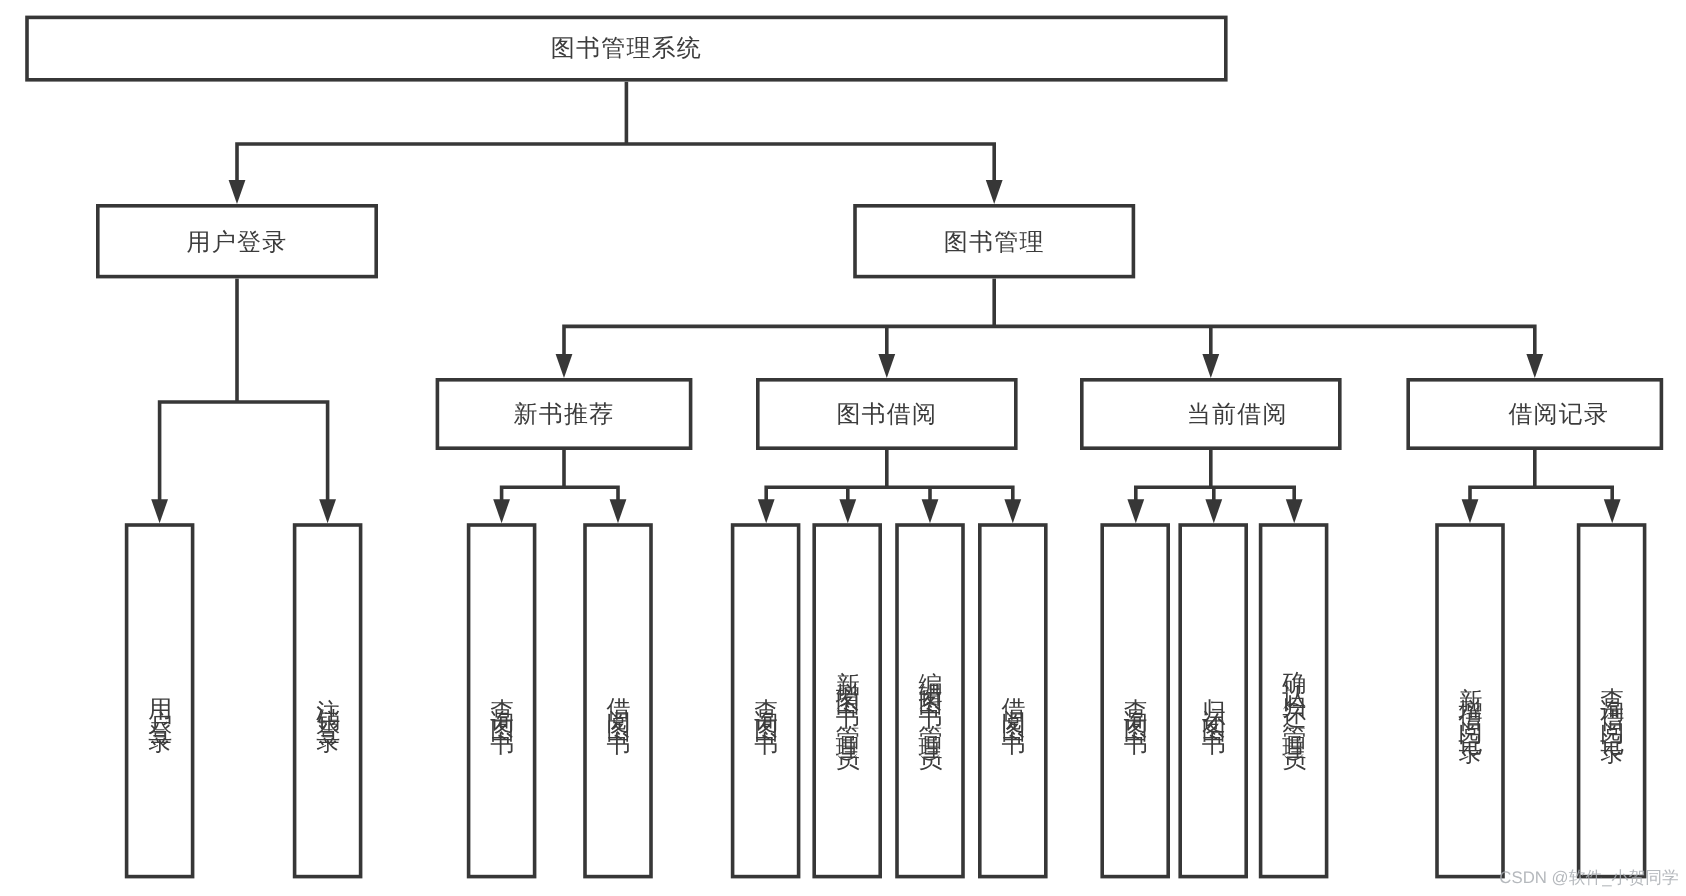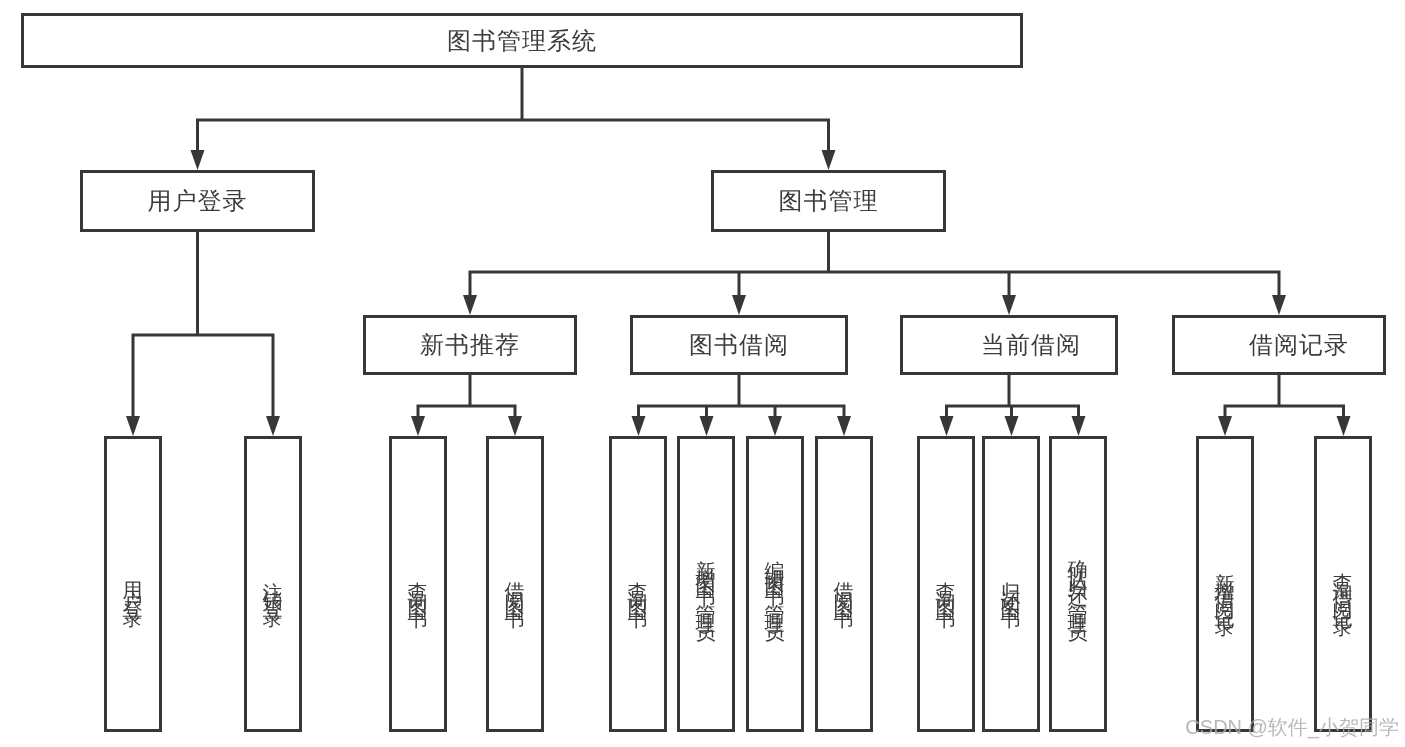--- a/index.html
+++ b/index.html
@@ -20,41 +20,41 @@
     position: absolute;
     box-sizing: border-box;
     border: 3px solid #373737;
     background: #ffffff;
     display: flex;
     align-items: center;
     justify-content: center;
     color: #3c3c3c;
   }
   .hbox {
-    font-size: 24px;
+    font-size: 20px;
     letter-spacing: 1px;
     white-space: nowrap;
   }
   .vbox {
     width: 58px;
     top: 436px;
     height: 296px;
     font-size: 20px;
   }
   .vtext {
     writing-mode: vertical-rl;
     text-orientation: mixed;
     letter-spacing: 9px;
     line-height: 1;
   }
   .watermark {
     position: absolute;
     right: 6px;
     bottom: 6px;
-    font-size: 20px;
+    font-size: 14px;
     color: #a9adb2;
     opacity: 0.85;
     white-space: nowrap;
     z-index: 5;
   }
 </style>
 </head>
 <body>
 
 <div class="canvas">

